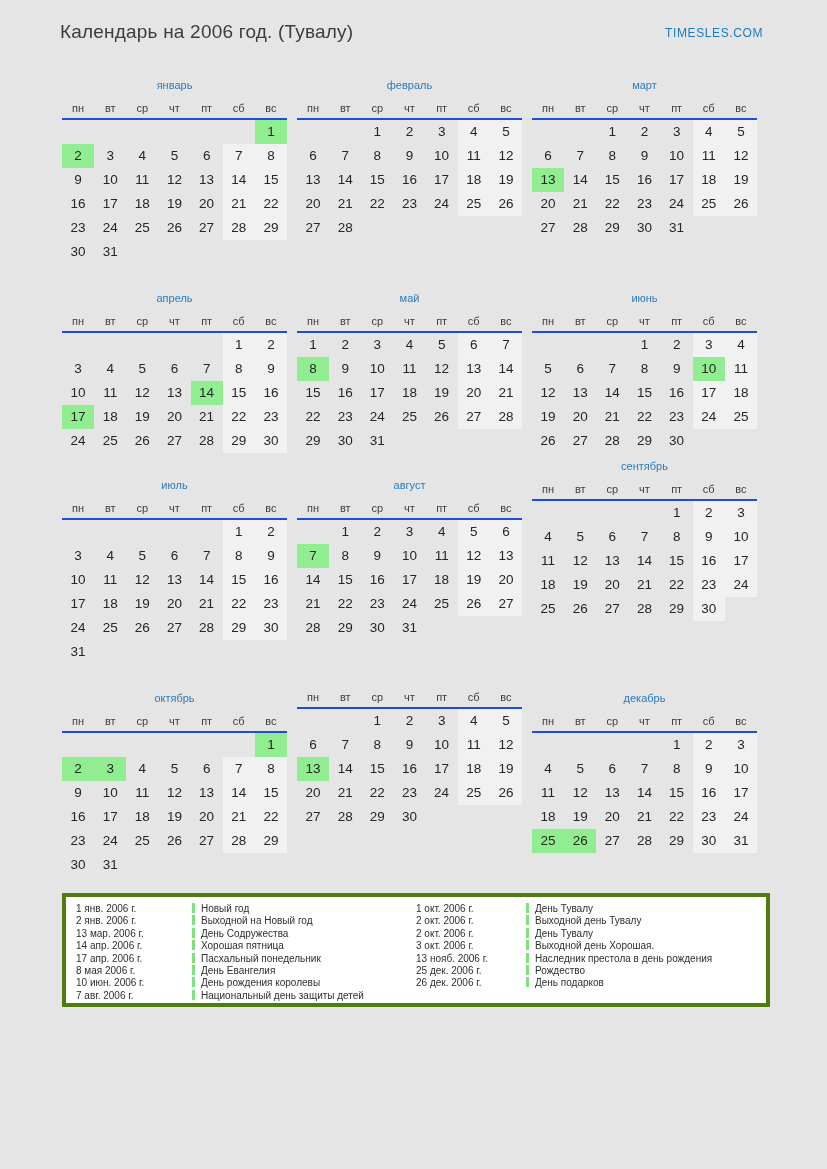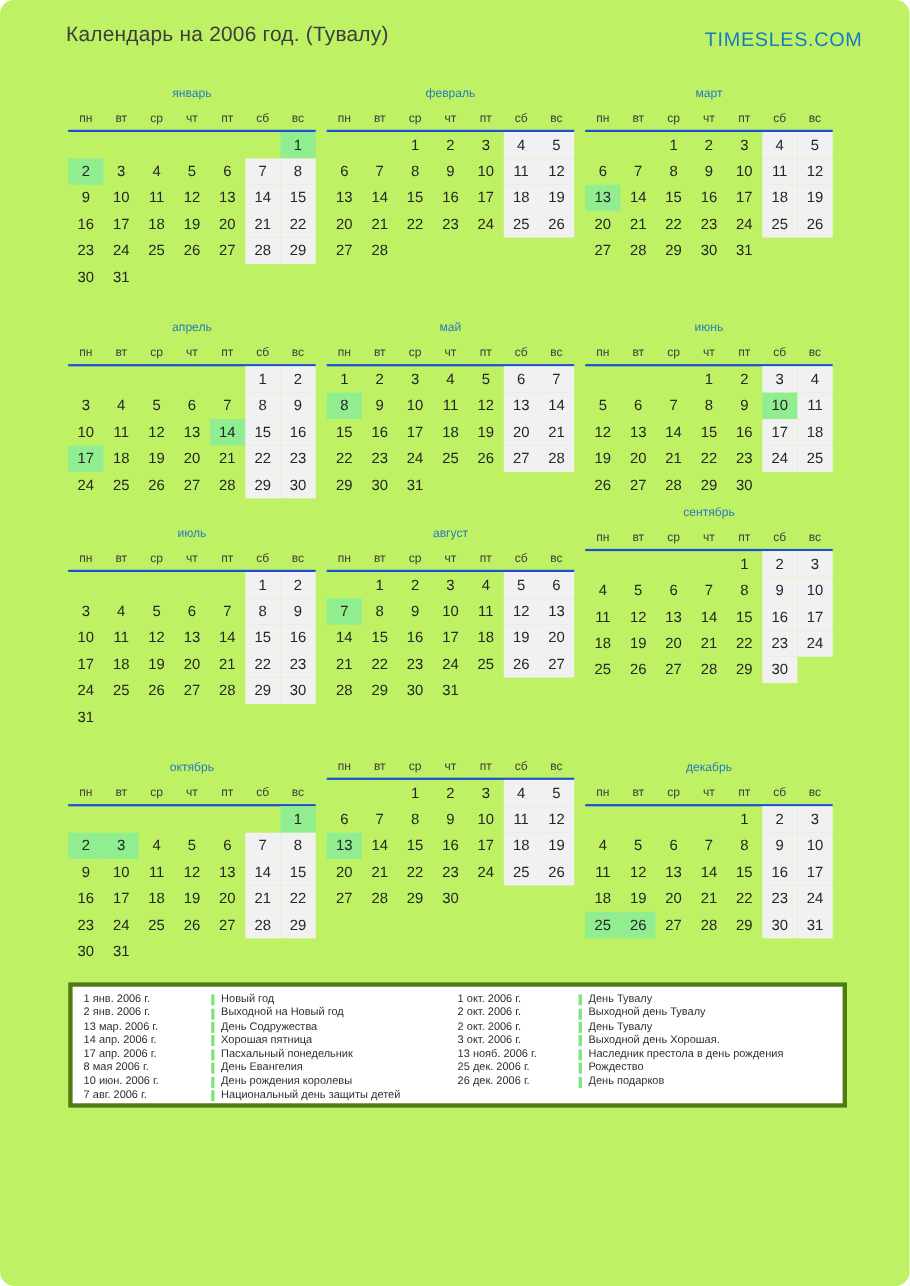--- a/index.html
+++ b/index.html
@@ -1,38 +1,38 @@
 <!DOCTYPE html>
 <html><head>
 <meta charset="utf-8">
 <style>
   html,body{margin:0;padding:0;background:#ffffff;}
   body{width:827px;height:1169px;position:relative;font-family:"Liberation Sans",sans-serif;}
-  #page{position:absolute;inset:0;background:#bef264;border-radius:13px;}
+  #page{position:absolute;inset:0;background:#e5e5e5;}
 
   .page-title{position:absolute;left:60px;top:21px;font-size:19px;color:#3d3d3d;letter-spacing:.2px;}
-  .site-link{position:absolute;right:43px;top:26px;font-size:18px;color:#1a7ac0;letter-spacing:.6px;text-decoration:none;cursor:pointer;}
+  .site-link{position:absolute;right:64px;top:26px;font-size:12px;color:#1a7ac0;letter-spacing:.6px;text-decoration:none;cursor:pointer;}
 
   .month{position:absolute;width:225px;}
   .mtitle{text-align:center;font-size:11px;color:#2b7bbd;height:21px;line-height:21px;margin-bottom:3px;}
   .wdrow{display:grid;grid-template-columns:repeat(7,1fr);border-bottom:2px solid #1d4ed8;}
   .wd{height:19px;line-height:19px;text-align:center;font-size:11px;color:#3d3d3d;}
   .weeks{display:grid;grid-template-columns:repeat(7,1fr);grid-auto-rows:24px;}
   .cell{text-align:center;line-height:24px;font-size:13.5px;color:#262626;}
   .cell.we{background:#f1f1f1;}
   .cell.hol{background:#90ee90;}
 
   .legend-box{position:absolute;left:62px;top:893px;width:700px;height:106px;border:4px solid #4d7c0f;background:#fff;}
   .legend-col{position:absolute;top:6px;}
   .legend-col.left{left:10px;width:330px;}
   .legend-col.right{left:350px;width:344px;}
   .lrow{display:grid;height:12.4px;line-height:12.4px;font-size:10px;color:#2e2e2e;}
   .legend-col.left .lrow{grid-template-columns:116px 1fr;}
   .legend-col.right .lrow{grid-template-columns:110px 1fr;}
-  .lname-wrap{display:flex;align-items:center;gap:6px;}
+  .lname-wrap{display:flex;gap:6px;}
   .lbar{display:inline-block;width:3px;height:10px;background:#7de47d;}
   .lname{white-space:nowrap;}
 </style>
 </head>
 <body>
 
 <div id="page">
   <div class="page-title">Календарь на 2006 год. (Тувалу)</div>
   <a class="site-link">TIMESLES.COM</a>
   <div id="months-grid">

